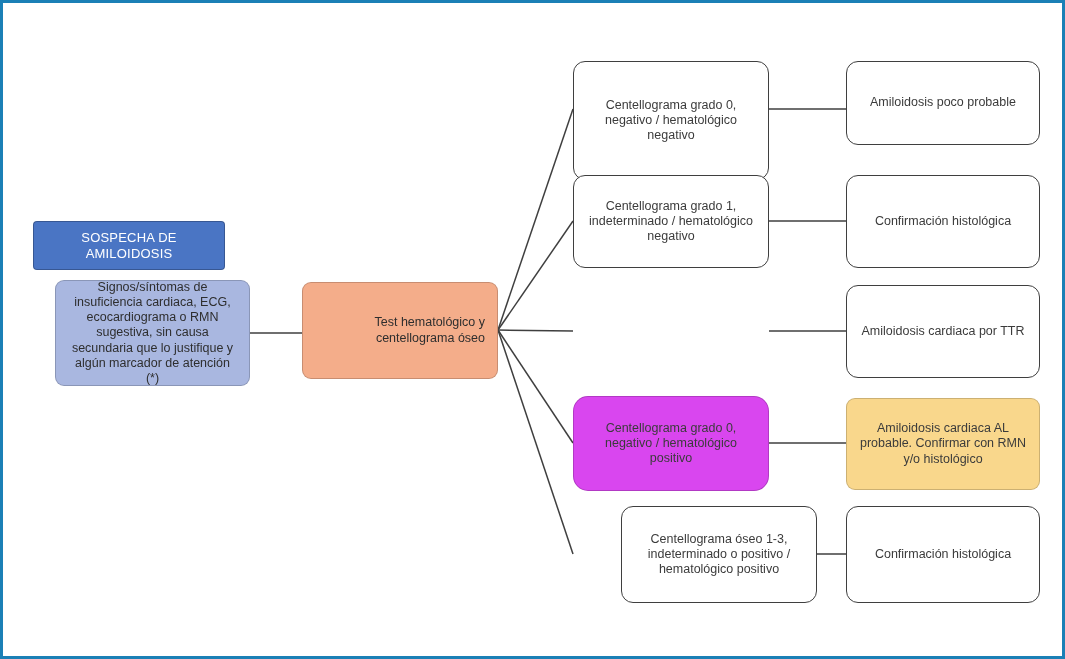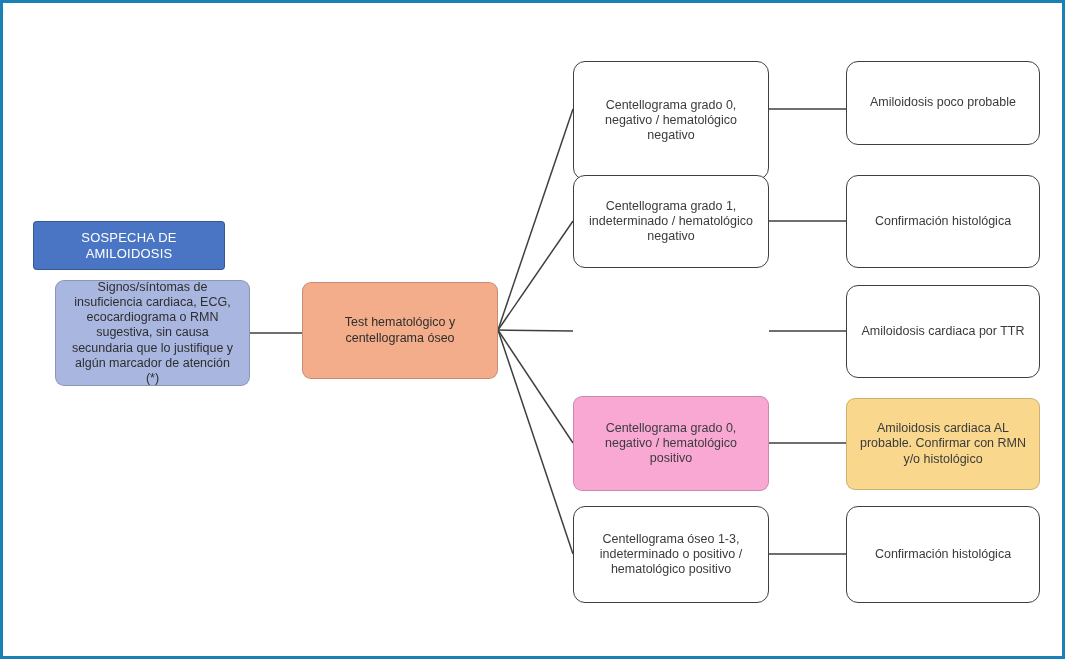--- a/index.html
+++ b/index.html
@@ -89,26 +89,26 @@
     <line x1="766" y1="218" x2="843" y2="218" stroke="#3f3f3f" stroke-width="1.5"></line>
     <line x1="766" y1="328" x2="843" y2="328" stroke="#3f3f3f" stroke-width="1.5"></line>
     <line x1="766" y1="440" x2="843" y2="440" stroke="#3f3f3f" stroke-width="1.5"></line>
     <line x1="766" y1="551" x2="843" y2="551" stroke="#3f3f3f" stroke-width="1.5"></line>
   </svg>
 
   <div id="suspicion" class="node filled title-box" style="background-color: rgb(74, 117, 196); color: rgb(255, 255, 255);">SOSPECHA DE AMILOIDOSIS</div>
 
   <div id="criteria" class="node filled" style="background-color: rgb(169, 183, 224); color: rgb(46, 46, 46);">Signos/síntomas de insuficiencia cardiaca, ECG, ecocardiograma o RMN sugestiva, sin causa secundaria que lo justifique y algún marcador de atención (*)</div>
 
-  <div id="test" class="node filled" style="background-color: rgb(244, 173, 138); color: rgb(46, 46, 46);">Test hematológico y centellograma óseo</div>
+  <div id="test" class="node filled" style="background-color: rgb(244, 173, 138); color: rgb(46, 46, 46); text-align: right;">Test hematológico y centellograma óseo</div>
 
   <div id="res0" class="node outlined" style="background-color: rgb(255, 255, 255);">Centellograma grado 0, negativo / hematológico negativo</div>
   <div id="res1" class="node outlined" style="background-color: rgb(255, 255, 255);">Centellograma grado 1, indeterminado / hematológico negativo</div>
-  <div id="res3" class="node filled" style="background-color: #f9a8d4;">Centellograma grado 0, negativo / hematológico positivo</div>
-  <div id="res4" class="node outlined" style="background-color: rgb(255, 255, 255);">Centellograma óseo 1-3, indeterminado o positivo / hematológico positivo</div>
+  <div id="res3" class="node filled" style="background-color: #d946ef; border-radius: 15px;">Centellograma grado 0, negativo / hematológico positivo</div>
+  <div id="res4" class="node outlined" style="background-color: rgb(255, 255, 255); margin-left: 48px;">Centellograma óseo 1-3, indeterminado o positivo / hematológico positivo</div>
 
   <div id="out0" class="node outlined" style="background-color: rgb(255, 255, 255);">Amiloidosis poco probable</div>
   <div id="out1" class="node outlined" style="background-color: rgb(255, 255, 255);">Confirmación histológica</div>
   <div id="out3" class="node filled" style="background-color: rgb(249, 215, 140);">Amiloidosis cardiaca AL probable. Confirmar con RMN y/o histológico</div>
   <div id="out2" class="node outlined" style="background-color: rgb(255, 255, 255);">Amiloidosis cardiaca por TTR</div>
   <div id="out4" class="node outlined" style="background-color: rgb(255, 255, 255);">Confirmación histológica</div>
 
 </div>
 
 </body></html>

